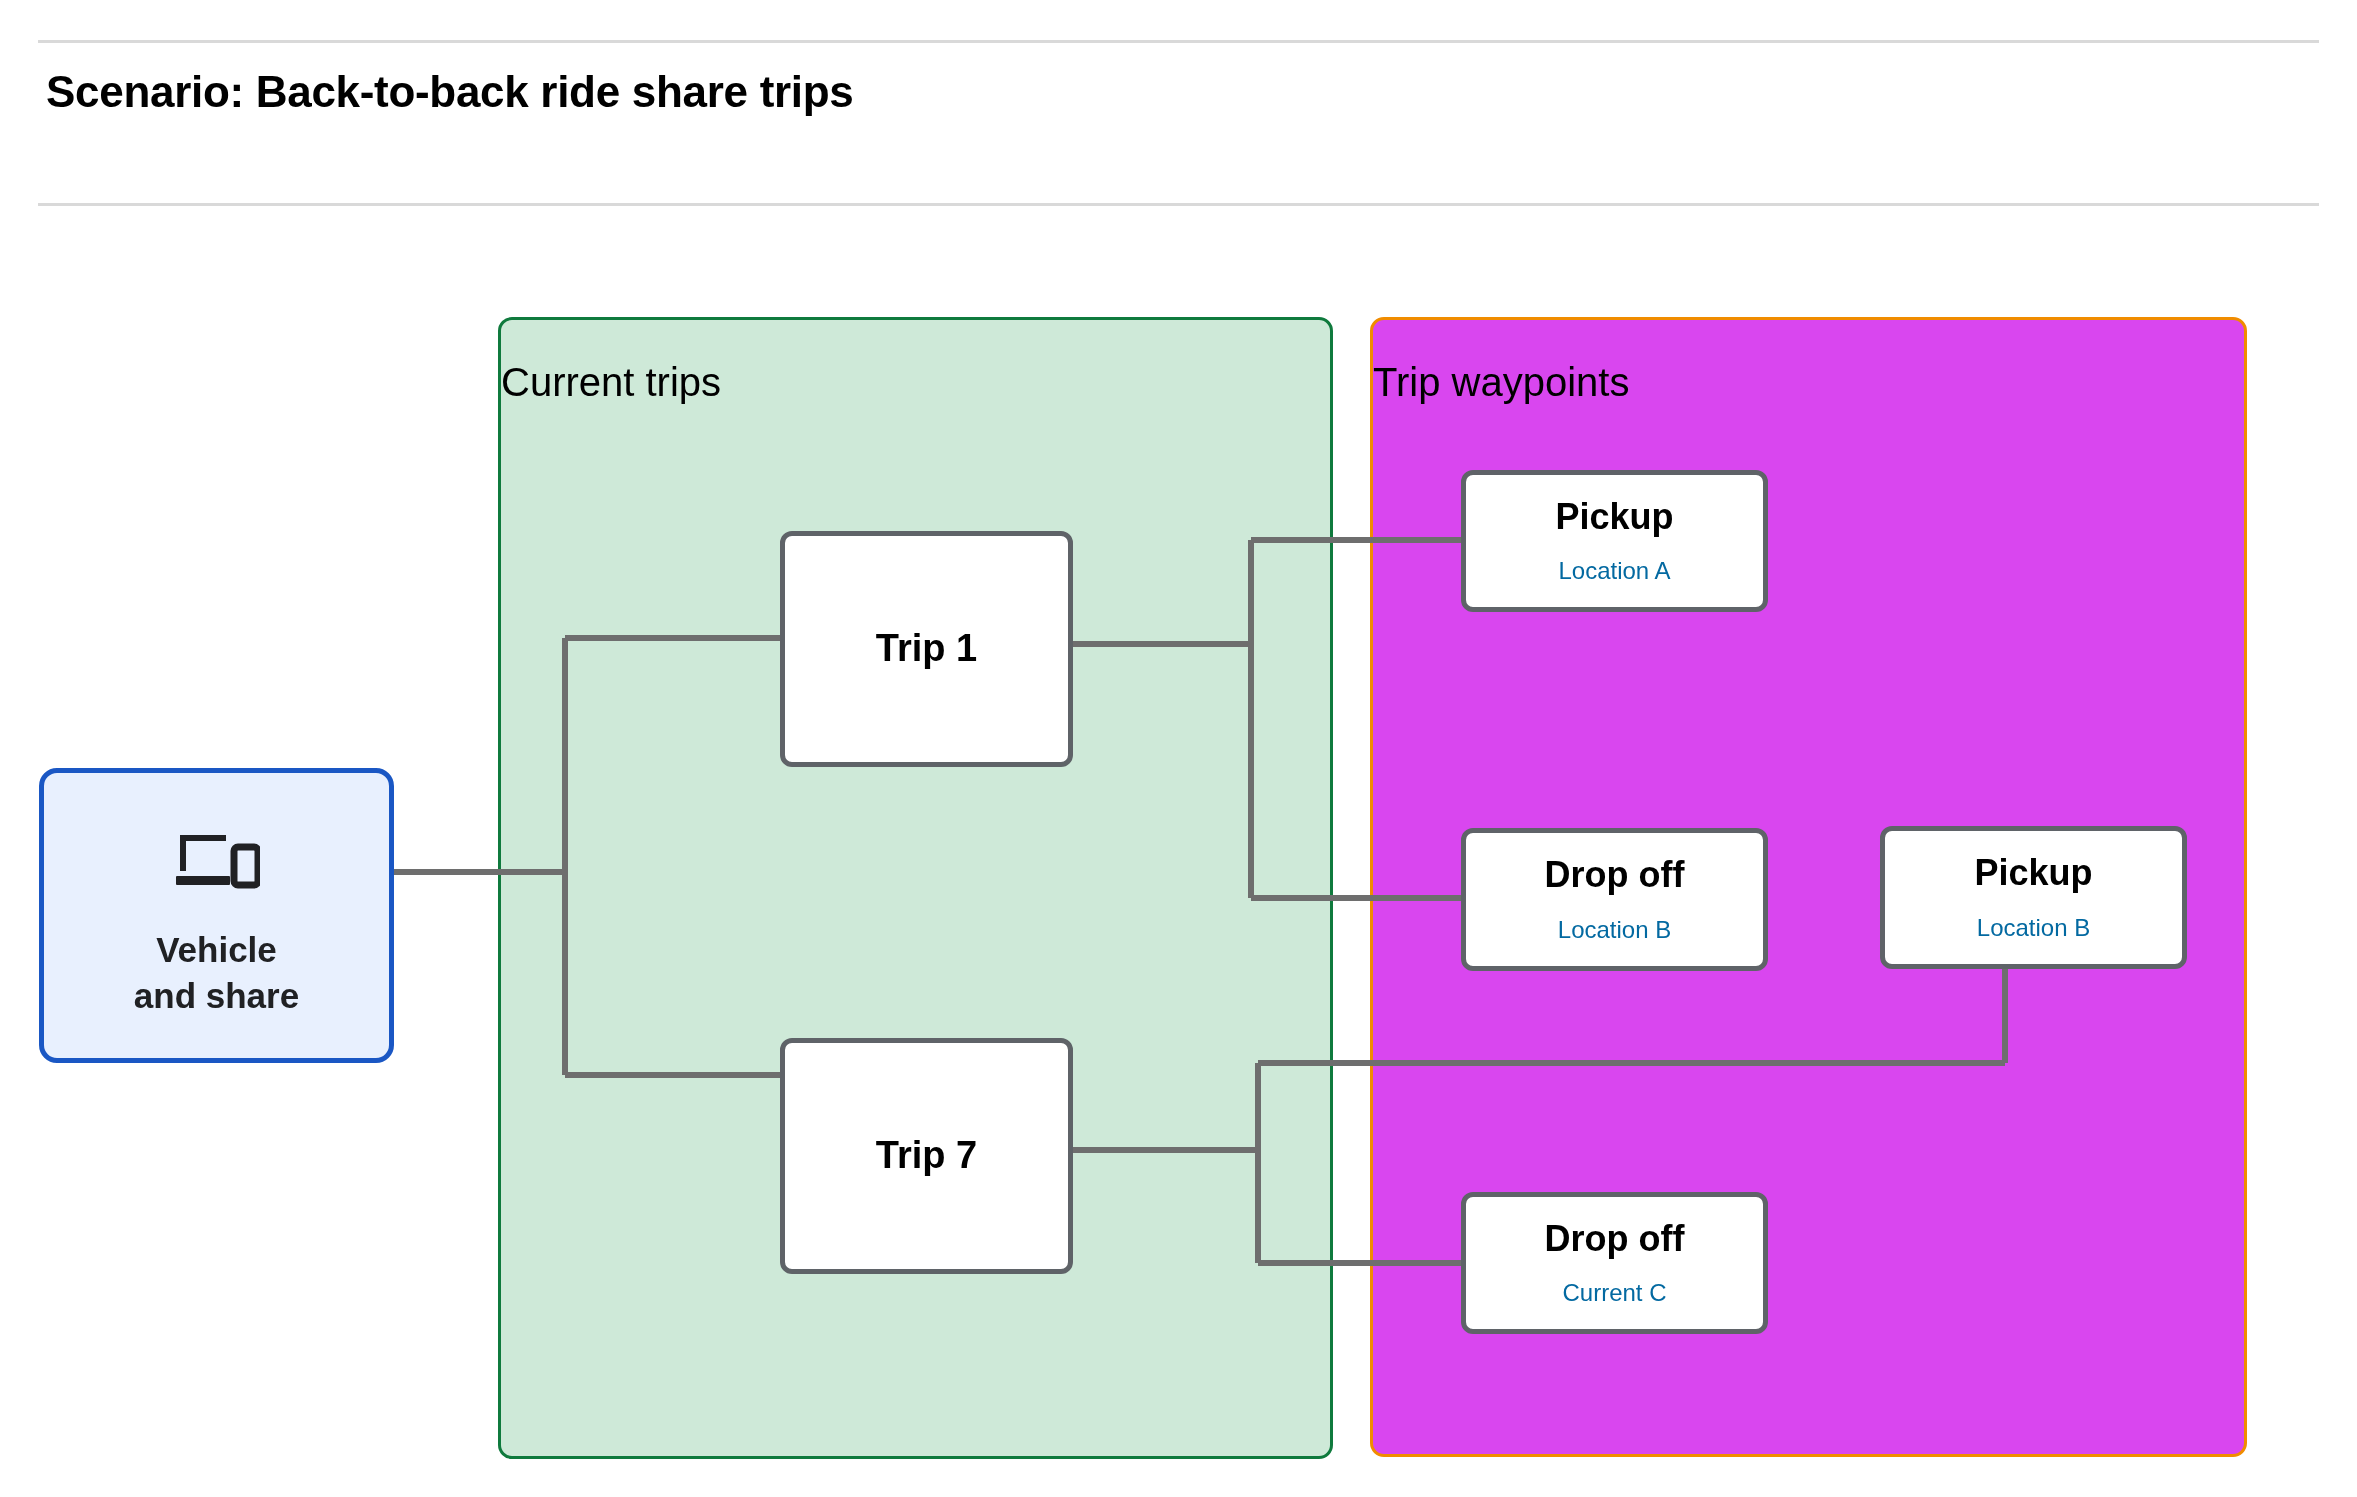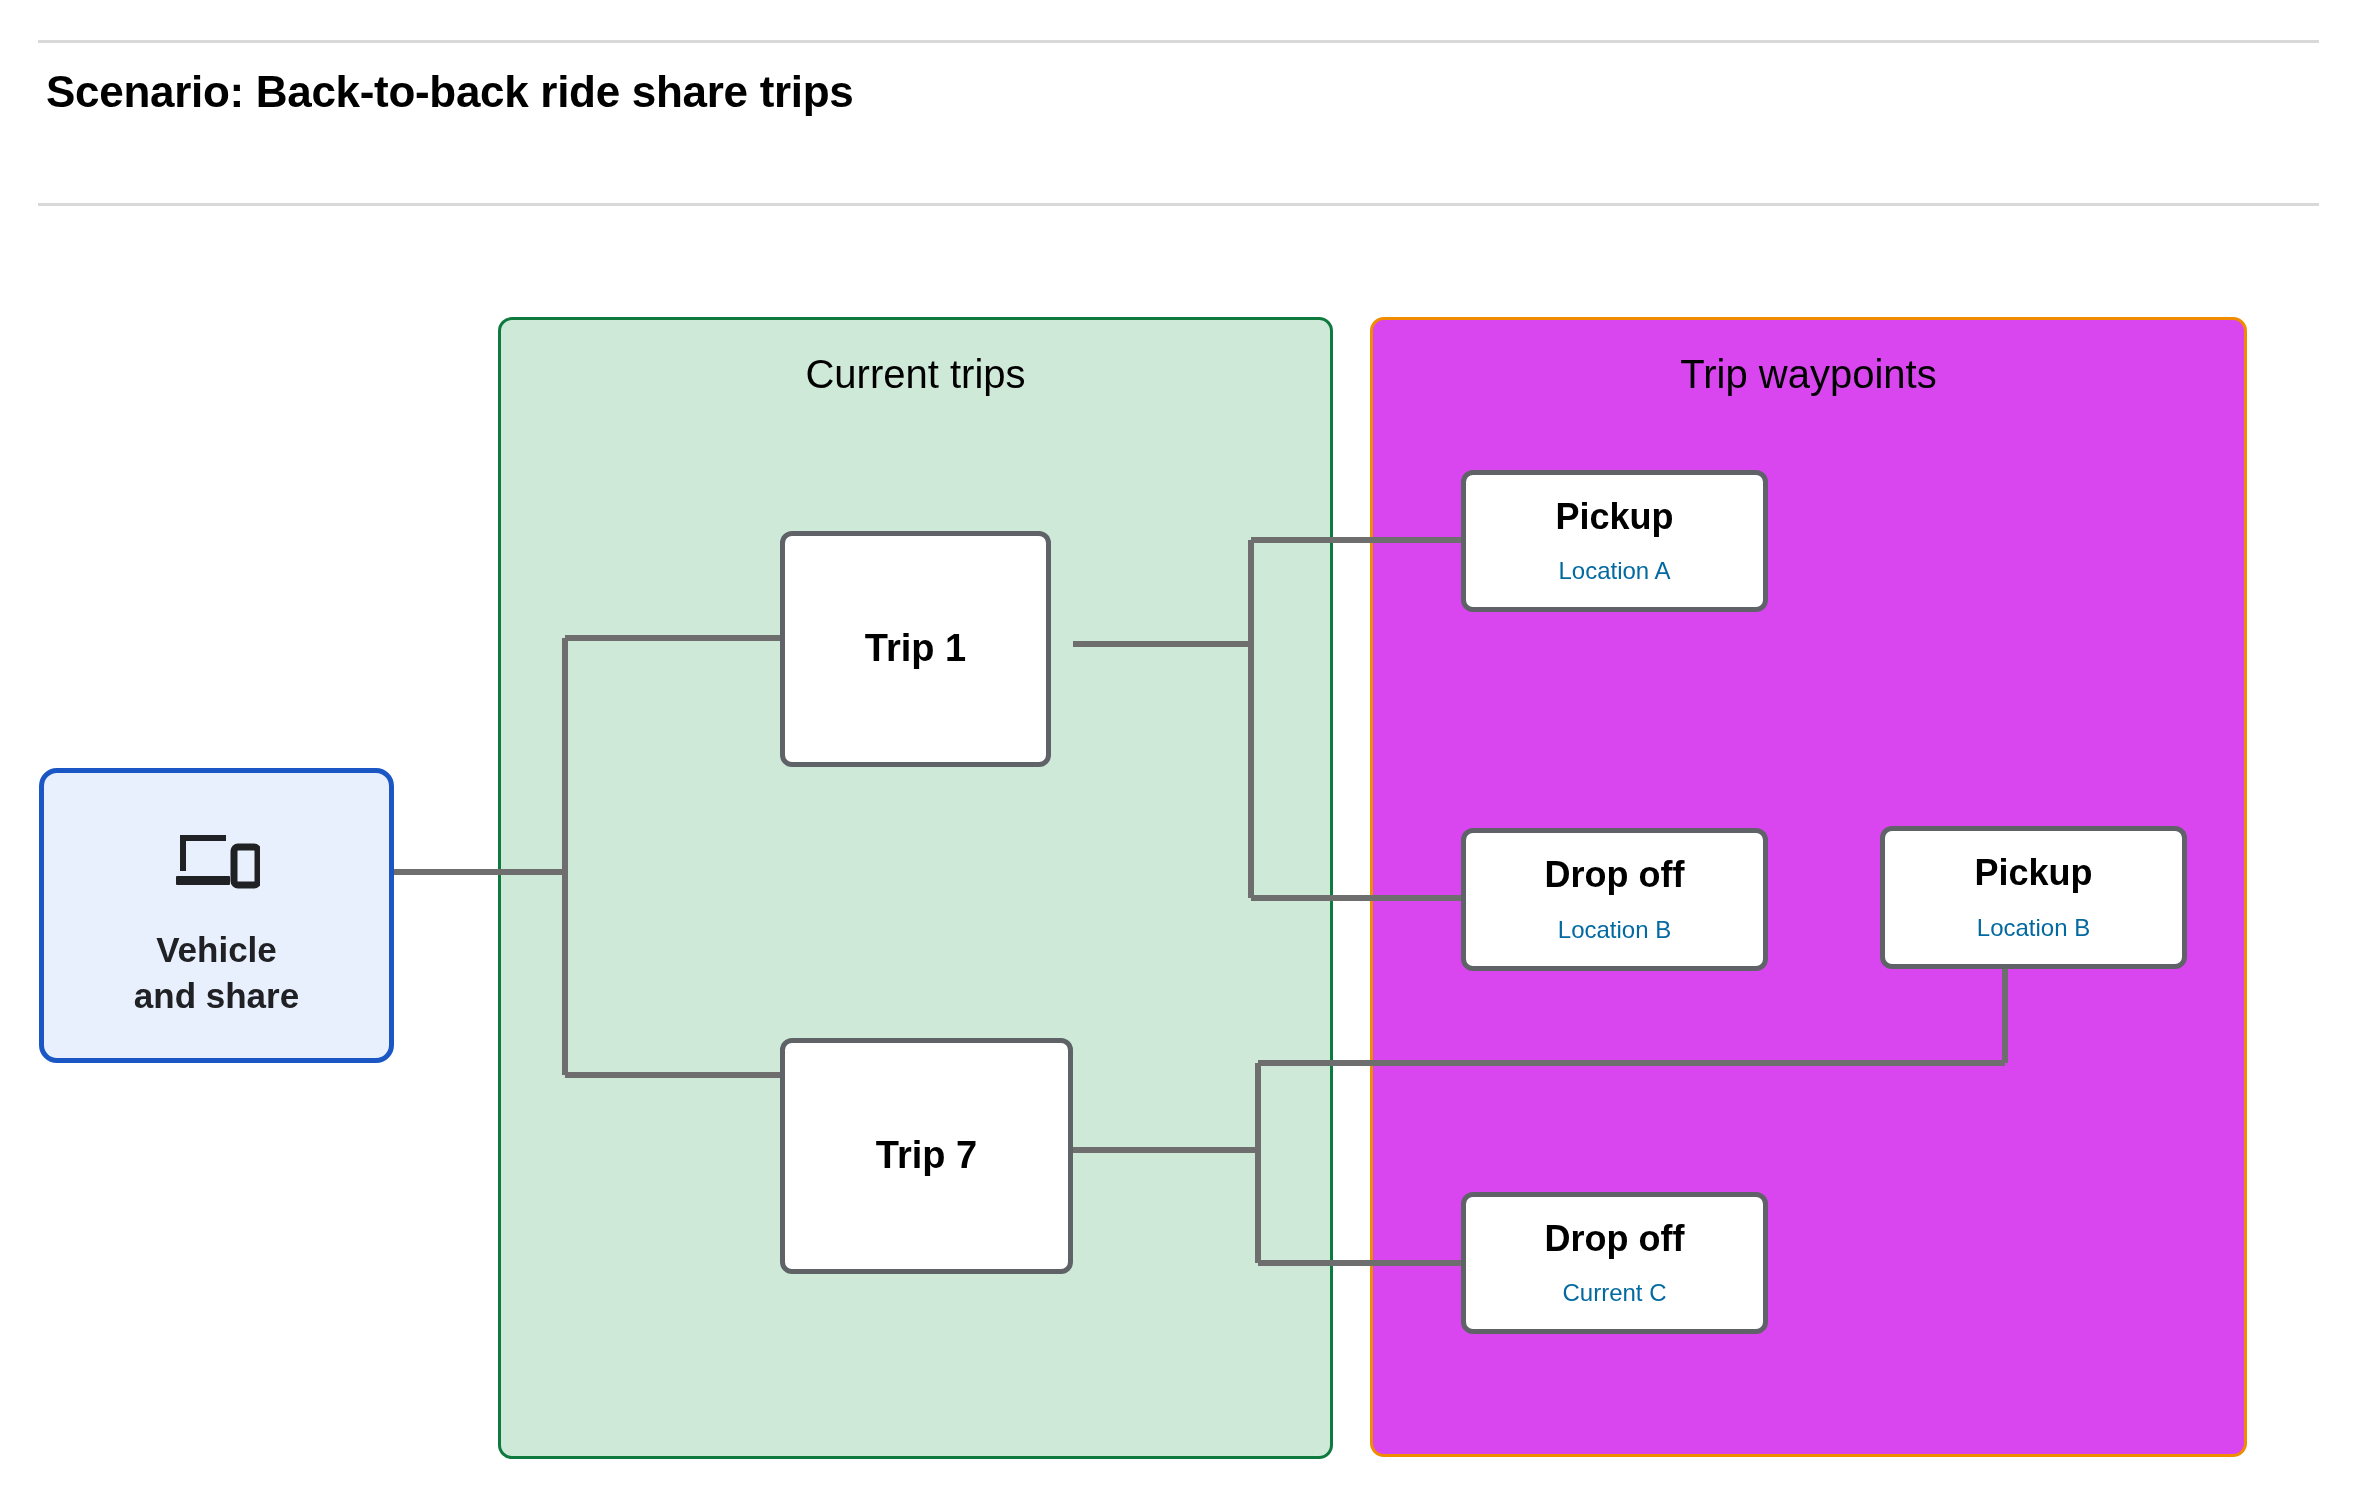--- a/index.html
+++ b/index.html
@@ -61,22 +61,22 @@
   
   .group-panel {
     position: absolute;
     border-radius: 14px;
     box-sizing: border-box;
   }
   .group-panel .group-title {
     position: absolute;
     left: 0;
     right: 0;
-    top: 32px;
-    text-align: center;
+    top: 40px;
+    text-align: left;
     font-size: 40px;
     font-weight: normal;
     color: #000000;
     white-space: pre;
   }
   #panel-current-trips {
     left: 498px;
     top: 317px;
     width: 835px;
     height: 1142px;
@@ -161,21 +161,21 @@
   .device-icon {
     width: 86px;
     height: 62px;
     display: block;
   }
 
   
   #node-trip-1 {
     left: 780px;
     top: 531px;
-    width: 271px;
+    width: 293px;
     height: 236px;
     justify-content: center;
   }
   #node-trip-2 {
     left: 780px;
     top: 1038px;
     width: 293px;
     height: 236px;
   }
   .trip-node .node-title {

